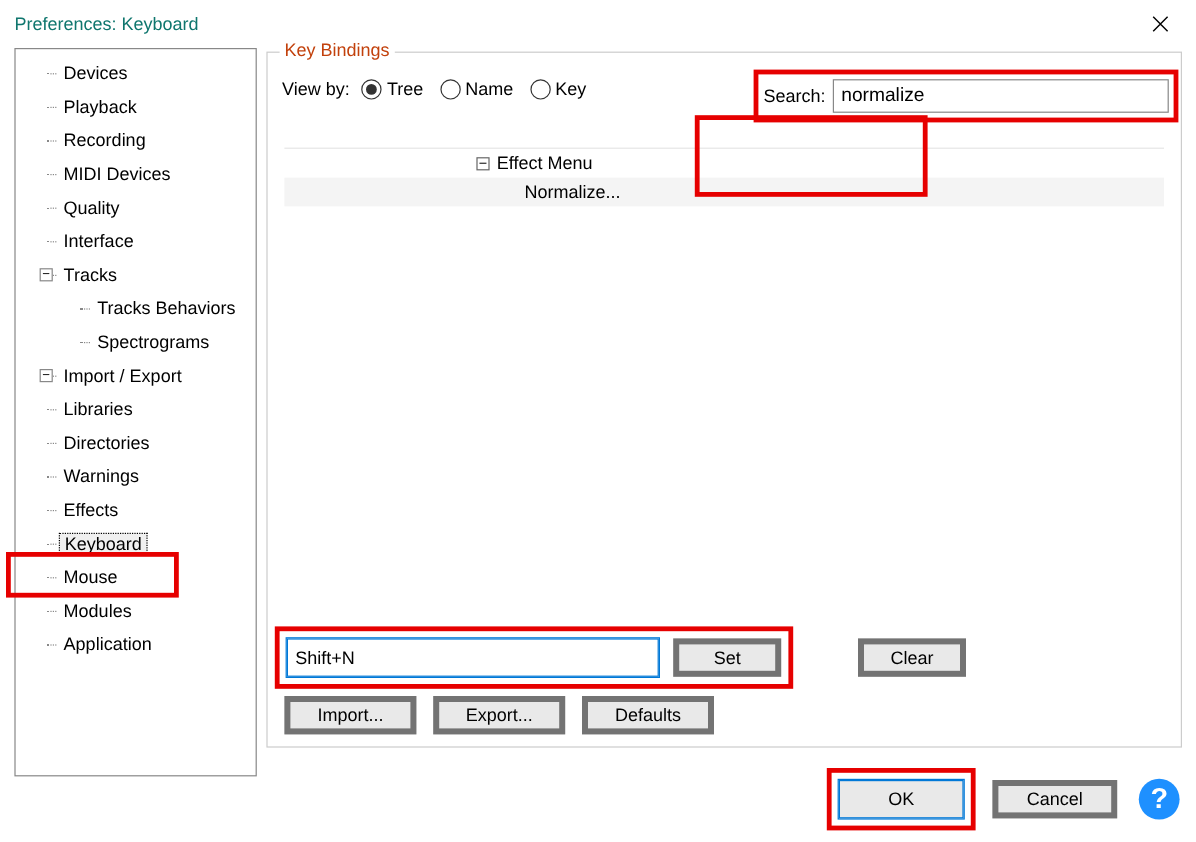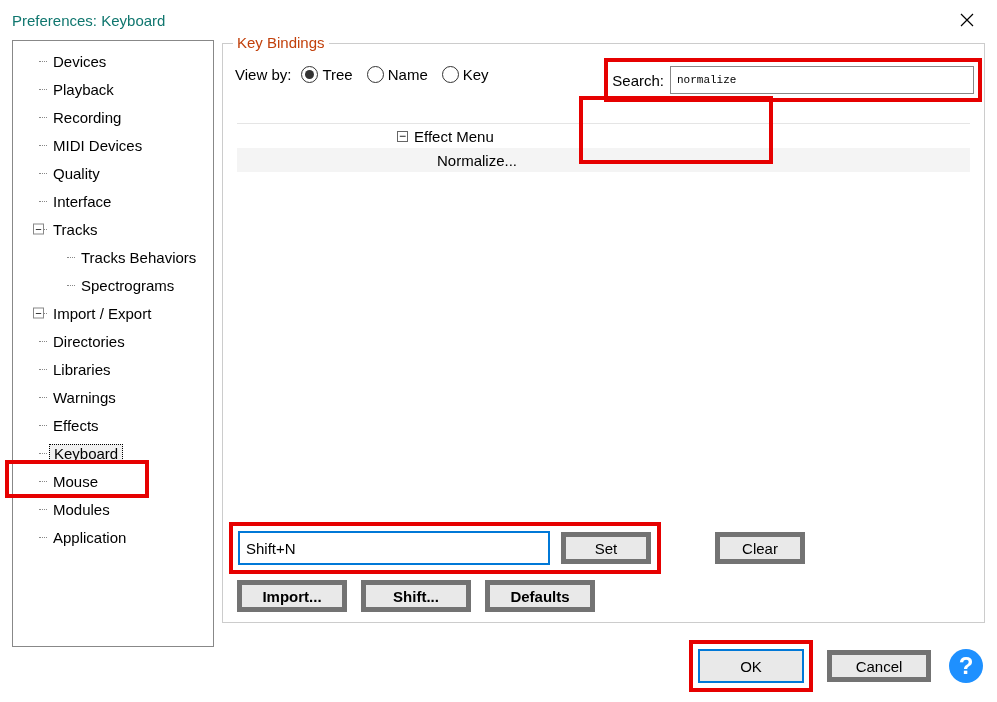--- a/index.html
+++ b/index.html
@@ -28,39 +28,39 @@
     
     .main { flex: 1; position: relative; height: 595px; }
     .groupbox { position: absolute; left:0; top:3px; right:0; height: 580px; border:1px solid #ccc; }
     .group-title { position:absolute; top:-10px; left:10px; background:#fff; padding:0 4px; color:#c2410c; }
     .viewby { position:absolute; top:22px; left:12px; display:flex; align-items:center; gap:10px; }
     .radio { display:flex; align-items:center; gap:4px; cursor:pointer; }
     .rcircle { width:17px; height:17px; border:1.5px solid #333; border-radius:50%; display:flex; align-items:center; justify-content:center; }
     .rcircle.filled::after { content:""; width:9px; height:9px; background:#333; border-radius:50%; }
 
     .search-wrap { position:absolute; top:18px; right:6px; display:flex; align-items:center; gap:6px; padding:4px; }
-    .search-wrap input { width:304px; height:28px; border:1px solid #888; padding:2px 6px; font-size:11px;font-family:Liberation Mono, monospace; }
+    .search-wrap input { width:280px; height:28px; border:1px solid #888; padding:2px 6px; font-size:16px; }
 
     
     .results { position:absolute; top:62px; left:14px; right:14px; height:390px; background:#fff; }
     .results-head { height:18px; background:#fff; border-bottom:1px solid #e5e5e5; }
     .results-row { display:flex; align-items:center; height:24px; }
     .results-row.parent { padding-left:160px; font-weight:400; }
     .results-row.child { padding-left:200px; background:#f4f4f4; }
     .boxminus { width:11px; height:11px; border:1px solid #666; margin-right:6px; display:flex; align-items:center; justify-content:center; font-size:12px; line-height:1; }
     .results-hl { position:absolute; top:56px; left:360px; width:186px; height:60px; }
 
     
     .shortcut-row { position:absolute; bottom:52px; left:10px; display:flex; align-items:center; gap:12px; padding:6px; }
     .shortcut-input { width:310px; height:32px; border:1px solid #0078d7; outline:1px solid #0078d7; padding:2px 6px; font-size:15px; }
     .btn { height:32px; border:5px solid #737373; background:#e9e9e9; cursor:pointer; display:flex; align-items:center; justify-content:center; min-width:90px; font-size:15px; }
     .btn.clear { margin-left:18px; }
 
     .io-row { position:absolute; bottom:10px; left:14px; display:flex; gap:14px; }
-    .io-row .btn { min-width:110px;font-weight:bold; }
+    .io-row .btn { min-width:110px; }
 
     
     .footer { position:absolute; right:14px; bottom:14px; display:flex; align-items:center; gap:18px; }
     .ok-wrap { padding:6px; }
     .ok-btn { min-width:104px; border:1.5px solid #0078d7; outline:1px solid #0078d7; background:#e9e9e9; }
     .help { width:34px; height:34px; border-radius:50%; background:#1e90ff; color:#fff; font-size:24px; font-weight:bold; display:flex; align-items:center; justify-content:center; cursor:pointer; }
   </style>
 </head>
 <body>
 
@@ -114,25 +114,25 @@
           <span class="tline"></span>
           <span class="label">Spectrograms</span>
         </div>
         <div class="tree-item">
           <span class="tline"></span>
           <div class="expander">−</div>
           <span class="label">Import / Export</span>
         </div>
         <div class="tree-item">
           <span class="tline"></span>
+          <span class="label">Libraries</span>
+        </div>
+        <div class="tree-item">
+          <span class="tline"></span>
           <span class="label">Directories</span>
-        </div>
-        <div class="tree-item">
-          <span class="tline"></span>
-          <span class="label">Libraries</span>
         </div>
         <div class="tree-item">
           <span class="tline"></span>
           <span class="label">Warnings</span>
         </div>
         <div class="tree-item">
           <span class="tline"></span>
           <span class="label">Effects</span>
         </div>
         <div class="tree-item selected">
@@ -195,21 +195,21 @@
       <div class="results-hl hl-red"></div>
 
       <div class="shortcut-row hl-red">
         <input class="shortcut-input" type="text" value="Shift+N" style="">
         <button class="btn">Set</button>
       </div>
       <button class="btn clear" style="position:absolute; bottom:58px; left:474px;">Clear</button>
 
       <div class="io-row">
         <button class="btn">Import...</button>
-        <button class="btn">Shift...</button>
+        <button class="btn">Export...</button>
         <button class="btn">Defaults</button>
       </div>
     </div>
   </div>
 </div>
 
 <div class="footer">
   <div class="ok-wrap hl-red">
     <button class="btn ok-btn">OK</button>
   </div>

